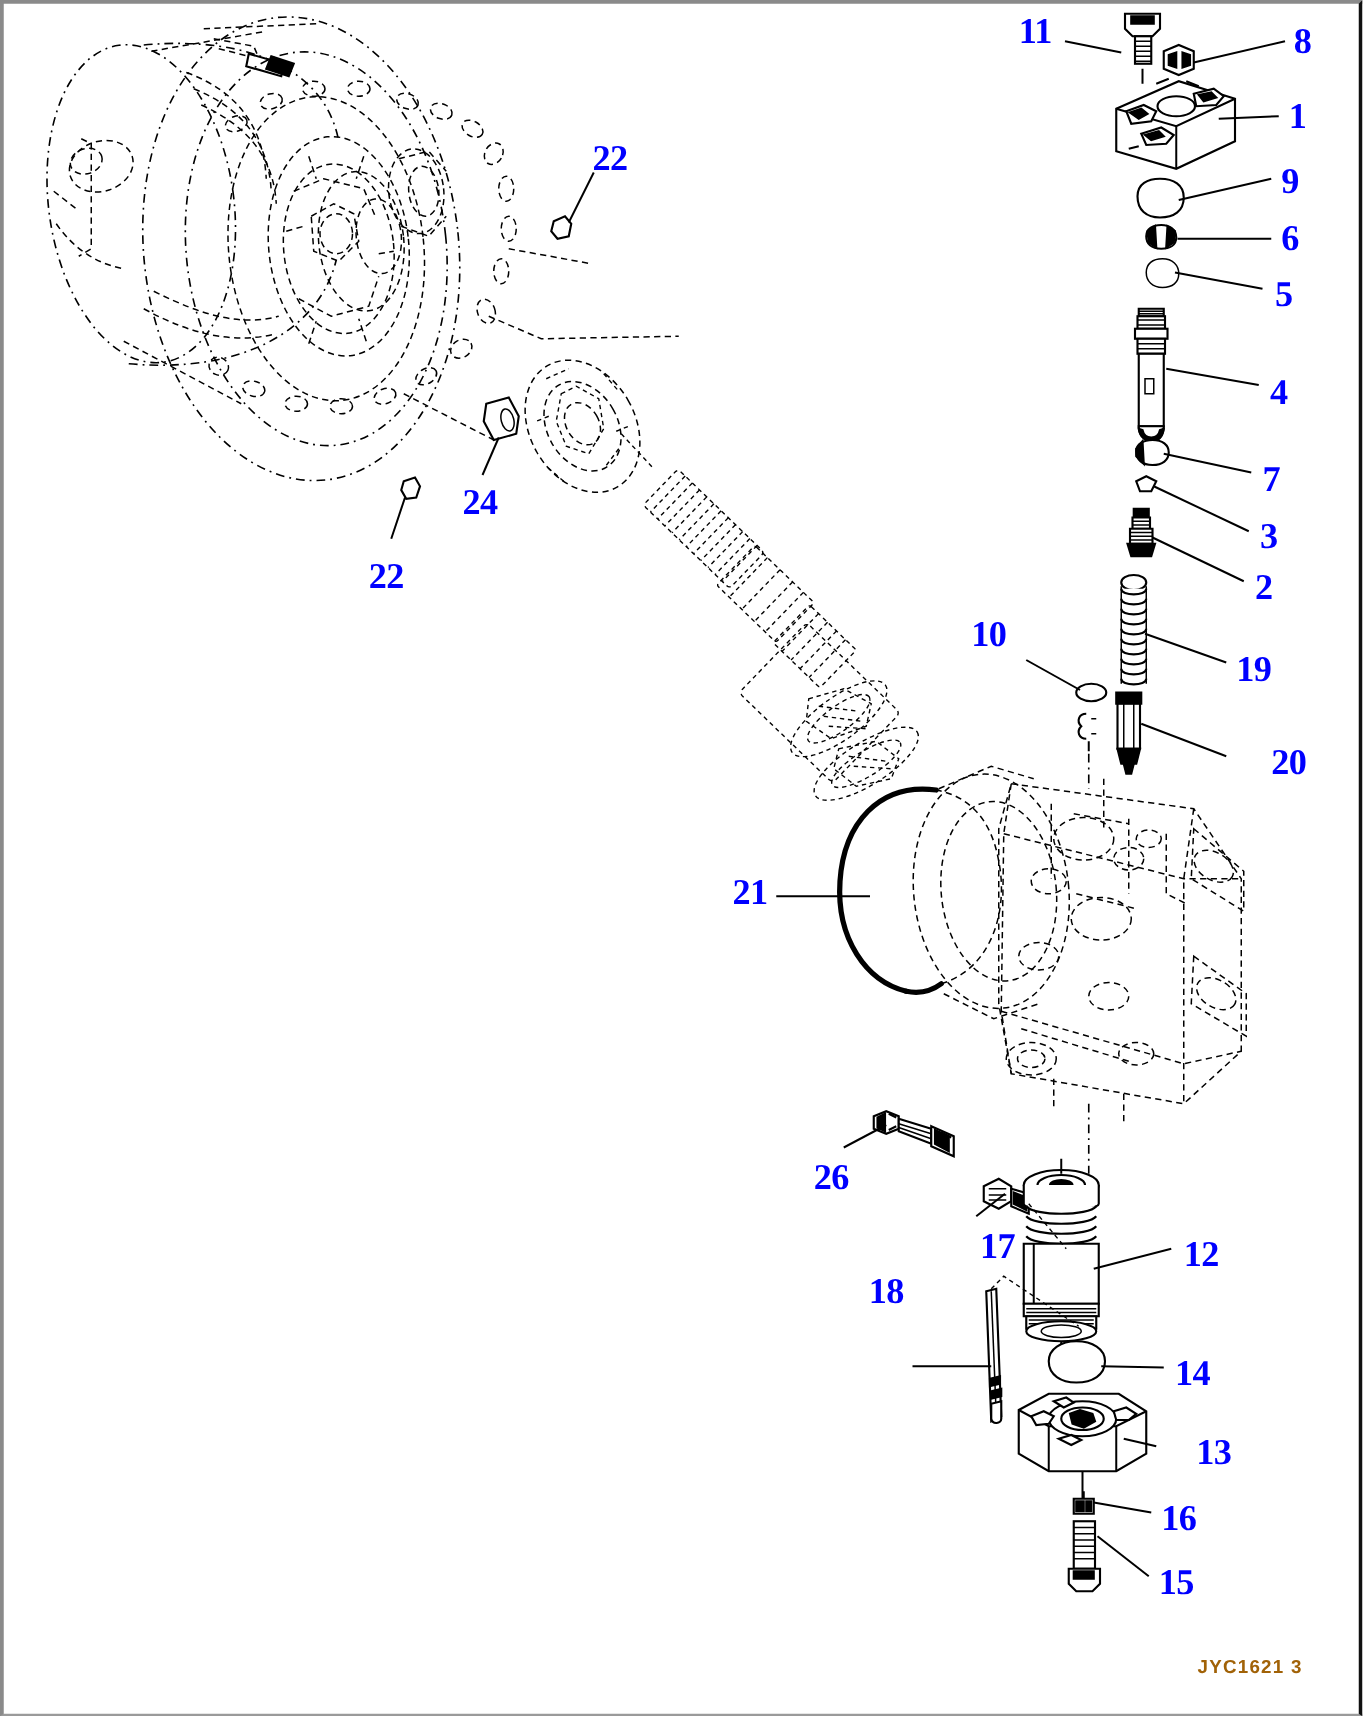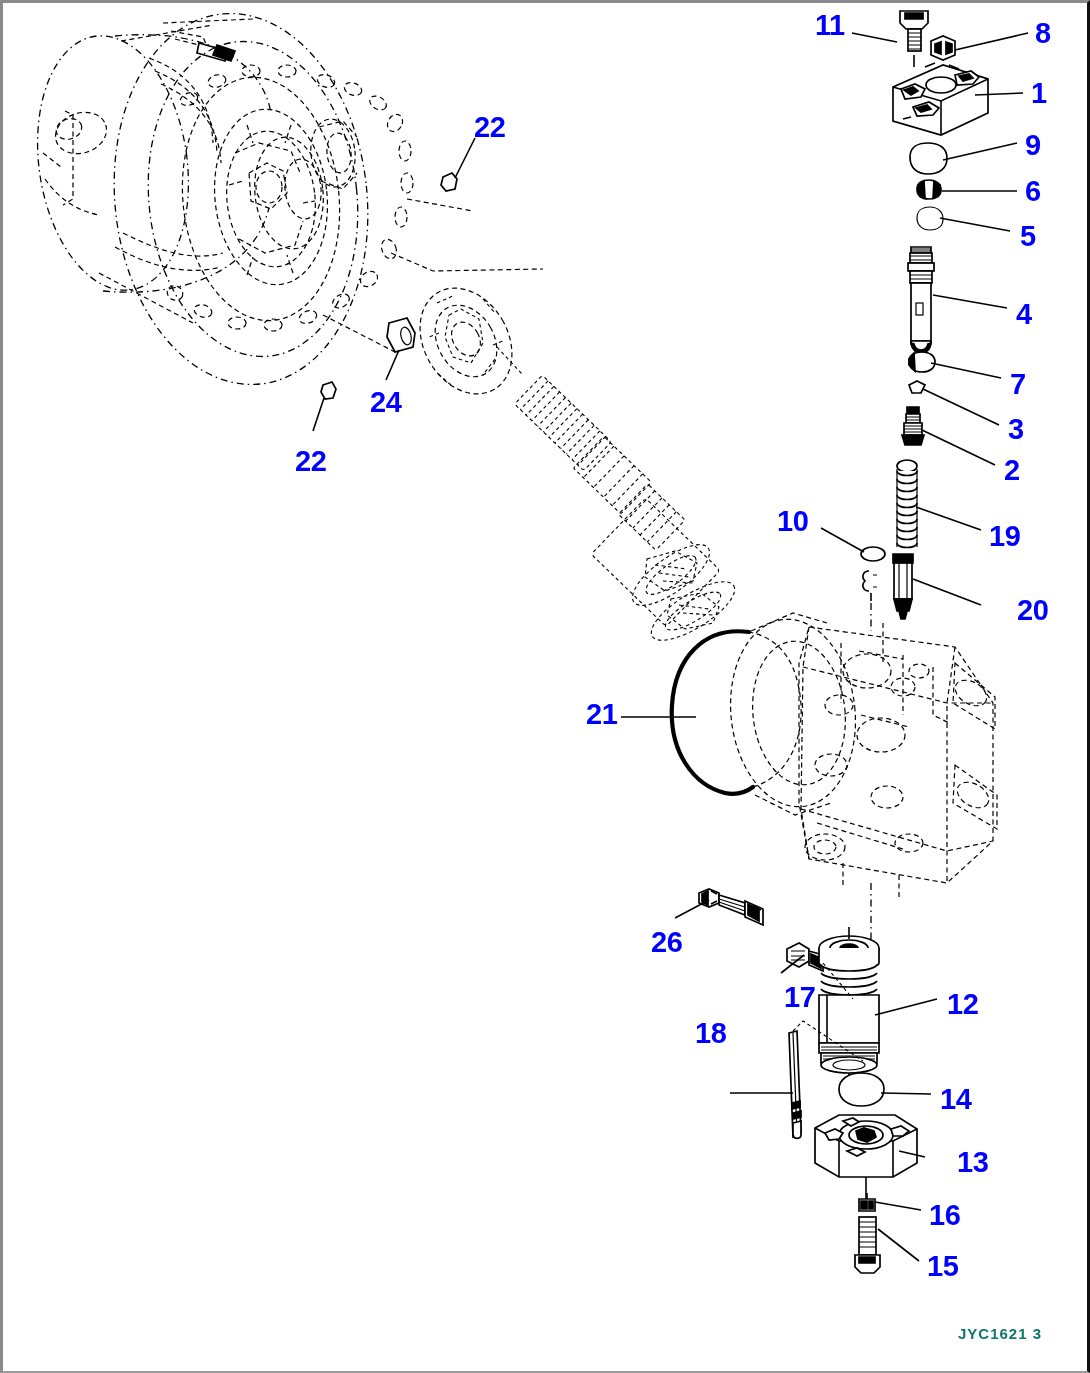--- a/index.html
+++ b/index.html
@@ -2,24 +2,24 @@
 <html><head>
 <meta charset="utf-8">
 <style>
   html,body{margin:0;padding:0;background:#ffffff;}
   body{width:1090px;height:1373px;font-family:"Liberation Sans",sans-serif;}
   #page{position:relative;width:1090px;height:1373px;background:#fff;overflow:hidden;
         border-left:3px solid #8a8a8a;border-top:3px solid #8a8a8a;
         border-right:3px solid #101010;border-bottom:2px solid #9a9a9a;
         box-sizing:border-box;}
   #svgroot{position:absolute;left:0;top:0;width:1084px;height:1368px;}
-  .lbl{position:absolute;color:#0000ff;font-family:Liberation Sans, sans-serif;
+  .lbl{position:absolute;color:#0000ff;font-family:Liberation Serif, serif;
        font-weight:bold;font-size:29px;line-height:29px;letter-spacing:-0.5px;
        white-space:nowrap;}
-  .drawno{position:absolute;color:#0f766e;font-family:"Liberation Sans",sans-serif;
+  .drawno{position:absolute;color:#a16207;font-family:"Liberation Sans",sans-serif;
           font-weight:bold;font-size:15px;letter-spacing:1px;white-space:nowrap;}
   svg{overflow:visible;}
   .ln{stroke:#000;stroke-width:1.6;fill:none;}
   .part{stroke:#000;stroke-width:1.7;fill:#fff;}
   .partf{stroke:#000;stroke-width:1.7;fill:#000;}
   .thin{stroke:#000;stroke-width:1.2;fill:none;}
   .ph{stroke:#000;stroke-width:1.3;fill:none;stroke-dasharray:7 4 1.5 4;}
   .ph2{stroke:#000;stroke-width:1.2;fill:none;stroke-dasharray:5 3.5;}
   .hid{stroke:#000;stroke-width:1.1;fill:none;stroke-dasharray:3.5 3;}
   .thick{stroke:#000;stroke-width:4.2;fill:none;stroke-linecap:round;}
@@ -475,21 +475,21 @@
 <div class="lbl" style="left:1032px;top:16px;">8</div>
 <div class="lbl" style="left:1028px;top:76px;">1</div>
 <div class="lbl" style="left:1022px;top:128px;">9</div>
 <div class="lbl" style="left:1022px;top:174px;">6</div>
 <div class="lbl" style="left:1017px;top:219px;">5</div>
 <div class="lbl" style="left:1013px;top:297px;">4</div>
 <div class="lbl" style="left:1007px;top:367px;">7</div>
 <div class="lbl" style="left:1005px;top:412px;">3</div>
 <div class="lbl" style="left:1001px;top:453px;">2</div>
 <div class="lbl" style="left:986px;top:519px;">19</div>
-<div class="lbl" style="left:774px;top:504px;">10</div>
+<div class="lbl" style="left:774px;top:491px;">10</div>
 <div class="lbl" style="left:1014px;top:593px;">20</div>
 <div class="lbl" style="left:471px;top:110px;">22</div>
 <div class="lbl" style="left:292px;top:444px;">22</div>
 <div class="lbl" style="left:367px;top:385px;">24</div>
 <div class="lbl" style="left:583px;top:697px;">21</div>
 <div class="lbl" style="left:648px;top:925px;">26</div>
 <div class="lbl" style="left:781px;top:980px;">17</div>
 <div class="lbl" style="left:944px;top:987px;">12</div>
 <div class="lbl" style="left:692px;top:1016px;">18</div>
 <div class="lbl" style="left:937px;top:1082px;">14</div>

